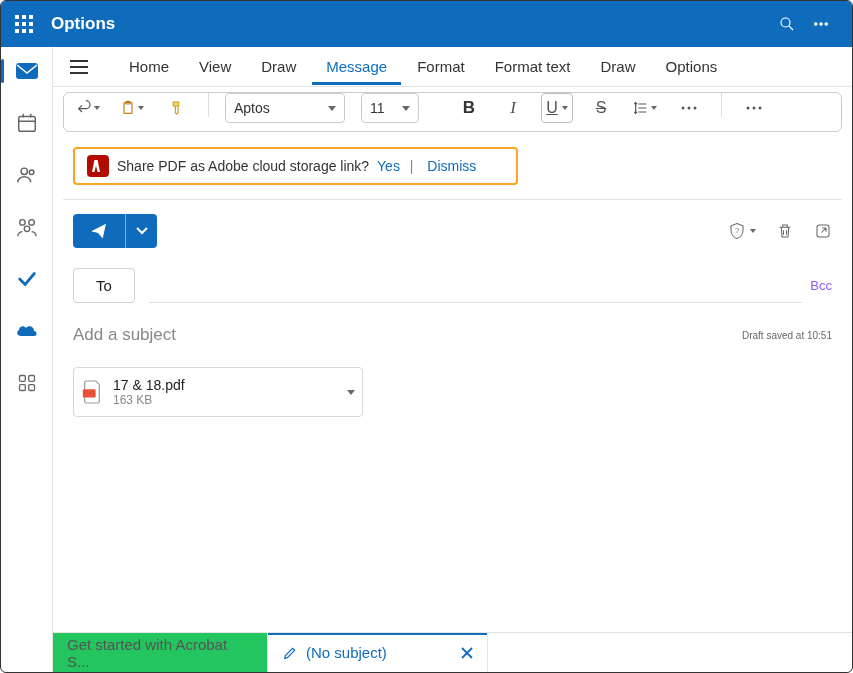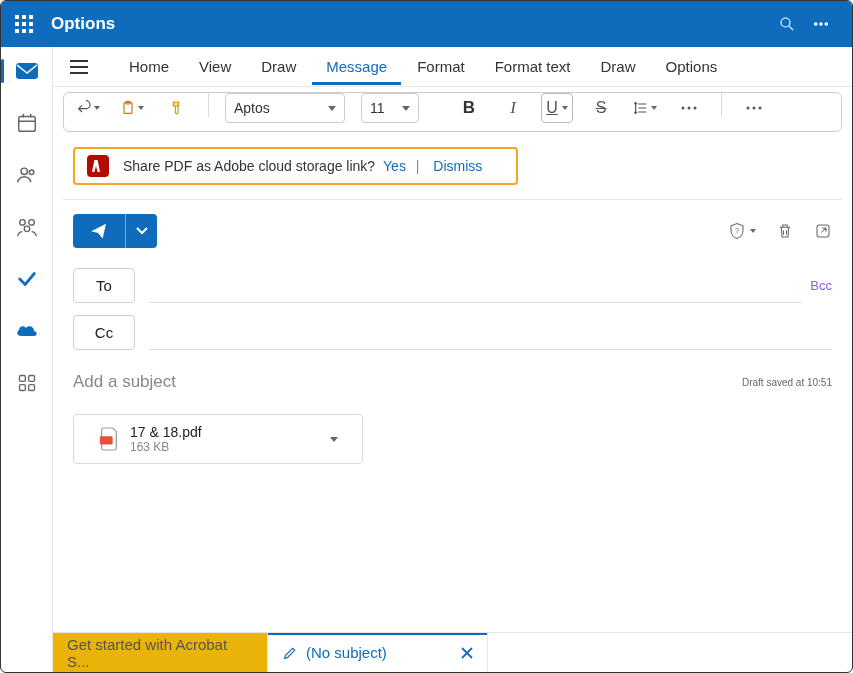--- a/index.html
+++ b/index.html
@@ -42,21 +42,21 @@
   .size-select { border:1px solid #ccc; height:30px; border-radius:4px; display:flex; align-items:center; padding:0 8px; cursor:pointer; gap:10px; font-size:14px; color:#333; min-width:58px; justify-content:space-between; margin-left:4px;}
   .caret { width:0; height:0; border-left:4px solid transparent; border-right:4px solid transparent; border-top:5px solid #666; }
   .caret-sm { width:0; height:0; border-left:3px solid transparent; border-right:3px solid transparent; border-top:4px solid #666; }
 
   
   .compose-wrap { flex:1; padding: 0 10px; display:flex; flex-direction:column; min-height:0;}
   .compose { flex:1; display:flex; flex-direction:column; min-height:0; }
 
   
   .banner-row { border-bottom:1px solid #e5e5e5; padding: 10px 10px 14px 10px; }
-  .banner { border: 2.5px solid #f5a623; border-radius:4px; display:flex; align-items:center; padding: 6px 12px; gap: 14px; max-width: 445px; }
+  .banner { border: 2.5px solid #f5a623; border-radius:4px; display:flex; align-items:center; padding: 6px 12px; gap: 8px; max-width: 445px; }
   .adobe-icon { width:22px; height:22px; background:#b30b00; border-radius:4px; position:relative; }
   .adobe-icon::after { content:""; position:absolute; left:5px; top:5px; width:8px; height:12px; background:#fff; clip-path: polygon(30% 0, 70% 0, 100% 100%, 70% 100%, 50% 50%, 30% 100%, 0 100%); }
   .banner-text { font-size: 14px; color:#333; }
   .banner a { color:#0f6cbd; text-decoration:none; cursor:pointer; margin-left:4px;}
   .banner-sep { color:#888; margin: 0 6px; }
 
   
   .sendrow { display:flex; align-items:center; padding: 14px 10px; gap:6px;}
   .send-split { display:flex; }
   .send-main { background:#0f6cbd; color:#fff; width:52px; height:34px; display:flex; align-items:center; justify-content:center; border-top-left-radius:4px; border-bottom-left-radius:4px; cursor:pointer; }
@@ -73,32 +73,32 @@
   .bcc-label { color:#8b5cf6; font-size:13px; margin-left:8px; cursor:pointer;}
 
   
   .subject-row { display:flex; align-items:center; padding: 16px 10px 8px 10px; gap:14px; }
   .subject-input { flex:1; border:none; outline:none; font-size:17px; color:#222; }
   .subject-input::placeholder { color:#888; }
   .draft-status { color:#666; font-size:10px; white-space:nowrap; }
 
   
   .attach-row { padding: 14px 10px; }
-  .attach-card { border:1px solid #d8d8d8; border-radius:4px; width:290px; height:50px; display:flex; align-items:center; padding:0 24px; gap:10px; cursor:pointer;}
+  .attach-card { border:1px solid #d8d8d8; border-radius:4px; width:290px; height:50px; display:flex; align-items:center; padding:0 7px; gap:10px; cursor:pointer;}
   .attach-name { font-size:14px; color:#222;}
   .attach-size { font-size:12px; color:#888;}
   .attach-card .caret { margin-left:auto;}
 
   
   .bodyarea { flex:1; }
 
   
   .bottom-tabs { display:flex; height: 40px; border-top:1px solid #e5e5e5; }
   .btab { display:flex; align-items:center; padding:0 14px; font-size:15px; gap:8px; cursor:pointer; border-right:1px solid #e5e5e5;}
-  .btab.inactive { background:#eab308; color:#555; width: 215px;}
+  .btab.inactive { background:#22c55e; color:#555; width: 215px;}
   .btab.active { color:#0f6cbd; width: 220px; position:relative; box-shadow: inset 0 2px 0 #0f6cbd;}
   .btab .close { margin-left:auto; color:#0f6cbd;}
 
   svg { display:block; }
 </style>
 </head>
 <body>
 
 <div class="app">
 
@@ -323,24 +323,20 @@
               </div>
             </div>
           </div>
 
           <div class="recip-row">
             <div class="recip-btn">To</div>
             <input class="recip-input" style="">
             <span class="bcc-label">Bcc</span>
           </div>
 
-          <div class="recip-row">
-            <div class="recip-btn">Cc</div>
-            <input class="recip-input" style="">
-          </div>
 
           <div class="subject-row">
             <input class="subject-input" placeholder="Add a subject" style="">
             <span class="draft-status">Draft saved at 10:51</span>
           </div>
 
           <div class="attach-row">
             <div class="attach-card">
               <svg width="22" height="26" viewBox="0 0 24 28">
                 <path d="M6 2h10l4 4v18a2 2 0 0 1-2 2H6a2 2 0 0 1-2-2V4a2 2 0 0 1 2-2z" fill="none" stroke="#999" stroke-width="1.3"></path>

